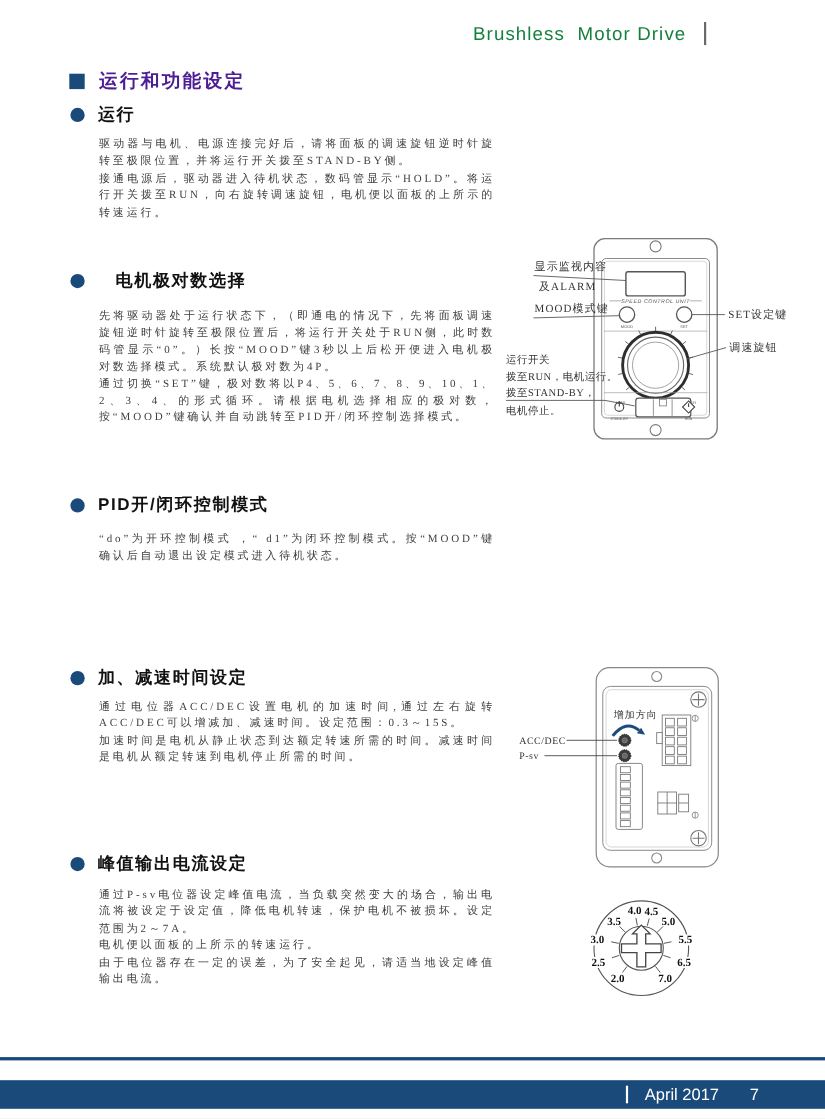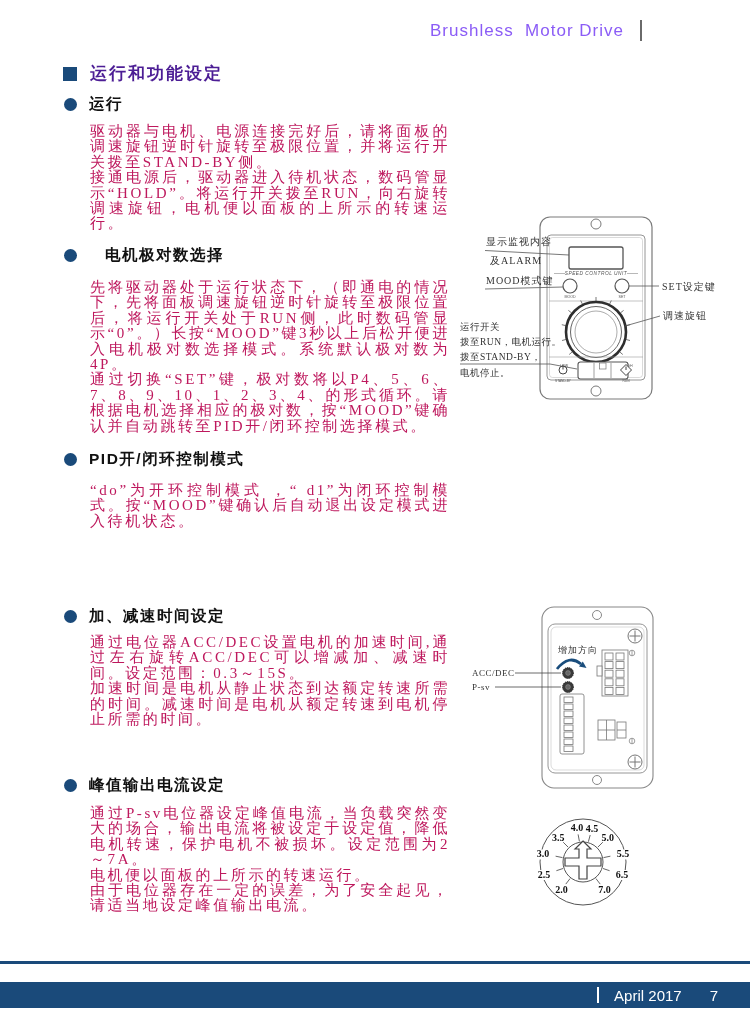--- a/index.html
+++ b/index.html
@@ -9,43 +9,43 @@
     background:#ffffff;
     overflow:hidden;
     font-family:"Liberation Serif","DejaVu Serif",serif;
     color:#1f1f1f;
   }
   
   .hdr{
     position:absolute;top:20px;left:430px;
     display:flex;align-items:center;
     font-family:"Liberation Sans","DejaVu Sans",sans-serif;
-    color:#8b5cf6;font-size:17px;letter-spacing:1px;white-space:pre;
+    color:#15803d;font-size:17px;letter-spacing:1px;white-space:pre;
   }
   .hdr-divider{width:2px;height:21px;background:#6a6a6a;margin-left:16px;}
   
   .main-title{
     position:absolute;left:63px;top:62px;
     display:flex;align-items:center;gap:13px;
     font-family:"Liberation Sans","DejaVu Sans",sans-serif;
   }
   .main-title .txt{font-size:17px;font-weight:bold;letter-spacing:2px;color:#4c1d95;}
   .sq-bullet{width:14px;height:14px;background:var(--navy,#1a4a7a);flex:0 0 auto;}
   .sec-head{
     position:absolute;left:64px;
     display:flex;align-items:center;gap:12px;
     font-family:"Liberation Sans","DejaVu Sans",sans-serif;
   }
   .sec-head .txt{font-size:15.5px;font-weight:bold;letter-spacing:1.5px;color:#111;}
   .dot-bullet{width:13px;height:13px;border-radius:50%;background:var(--navy,#1a4a7a);flex:0 0 auto;}
   
   .sec-body{
     position:absolute;left:90px;width:360px;
-    font-size:15px;line-height:15.4px;letter-spacing:2.6px;
-    text-align:justify;color:#be185d;
+    font-size:10px;line-height:15.4px;letter-spacing:2.6px;
+    text-align:justify;color:#404040;
   }
   .sec-body p{margin:0;}
   
   #head-s1{top:94px;}  #body-s1{top:124px;}
   #head-s2{top:245px;gap:28px;} #body-s2{top:280px;}
   #head-s3{top:449px;} #body-s3{top:483px;}
   #head-s4{top:606px;} #body-s4{top:635px;}
   #head-s5{top:775px;} #body-s5{top:806px;}
   
   .dgm{position:absolute;}
@@ -54,21 +54,21 @@
   #dgm-dial{left:525px;top:795px;}
   svg text{user-select:none;}
   .cjk-label{font-family:"Liberation Serif","DejaVu Serif",serif;fill:#333;letter-spacing:1px;}
   .tiny-latin{font-family:"Liberation Sans","DejaVu Sans",sans-serif;fill:#555;}
   
   .foot-line{position:absolute;left:0;top:961px;width:750px;height:3px;background:var(--navy,#1a4a7a);}
   .foot-bar{
     position:absolute;left:0;top:982px;width:750px;height:26px;
     background:var(--navy,#1a4a7a);
     display:flex;align-items:center;justify-content:flex-end;
-    padding-right:32px;box-sizing:border-box;
+    padding-right:60px;box-sizing:border-box;
     color:#fff;font-family:"Liberation Sans","DejaVu Sans",sans-serif;font-size:15px;
   }
   .foot-divider{width:2px;height:16px;background:#fff;margin-right:15px;}
   .foot-page{margin-left:28px;}
 </style>
 </head>
 <body>
 
 <div class="page">
 

